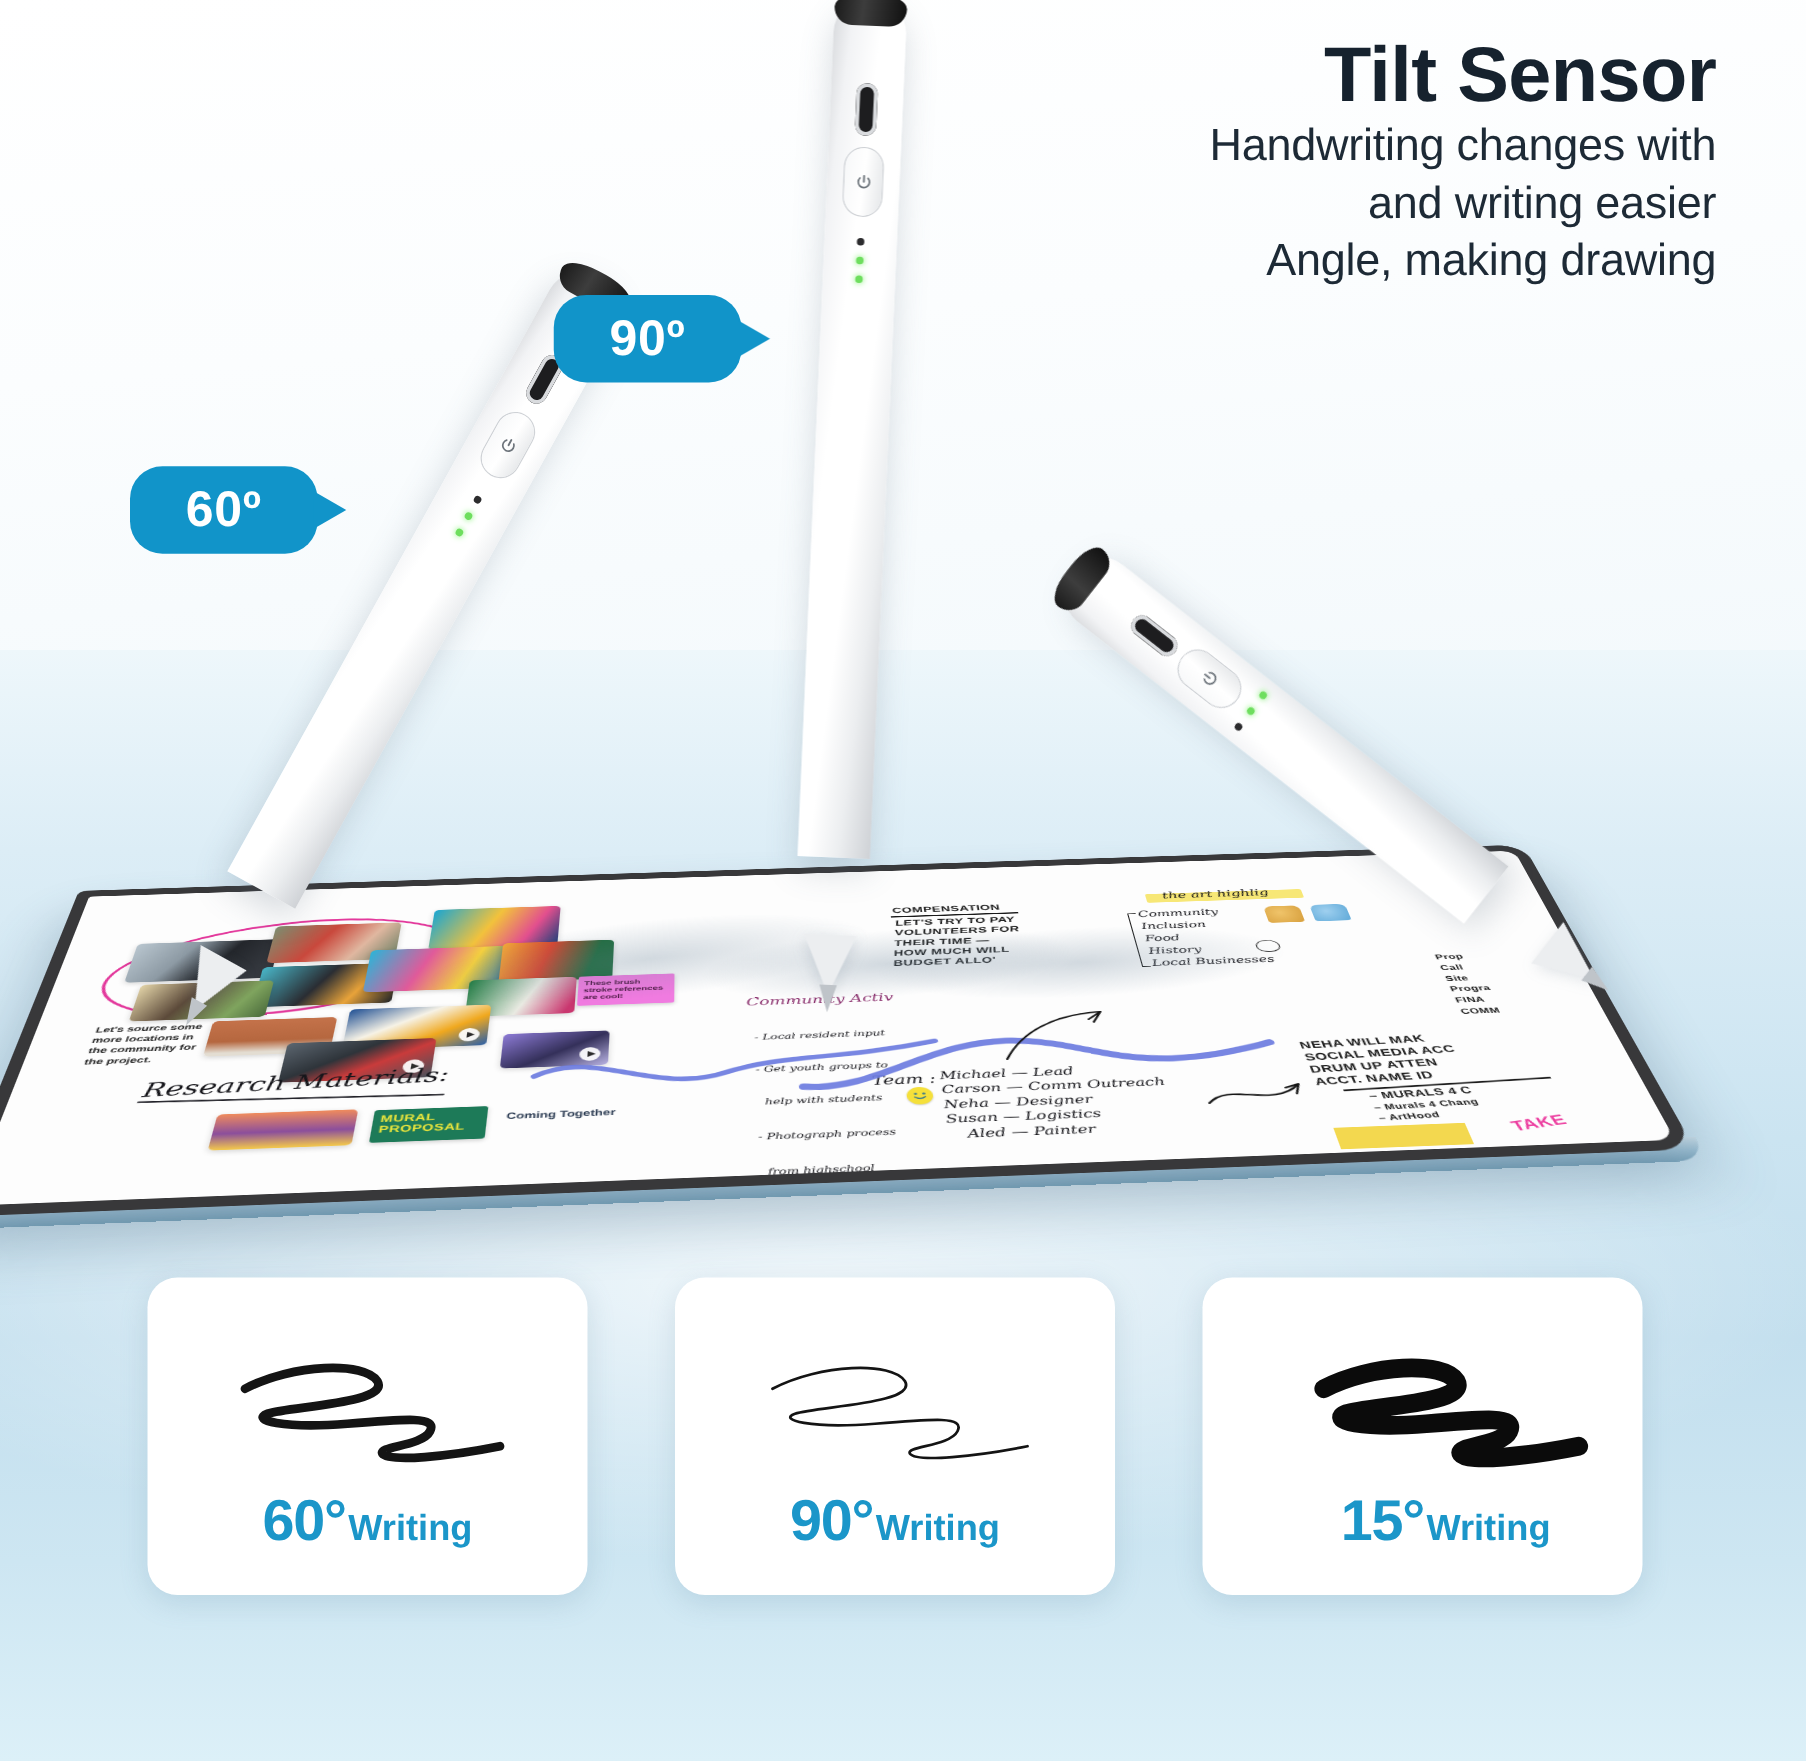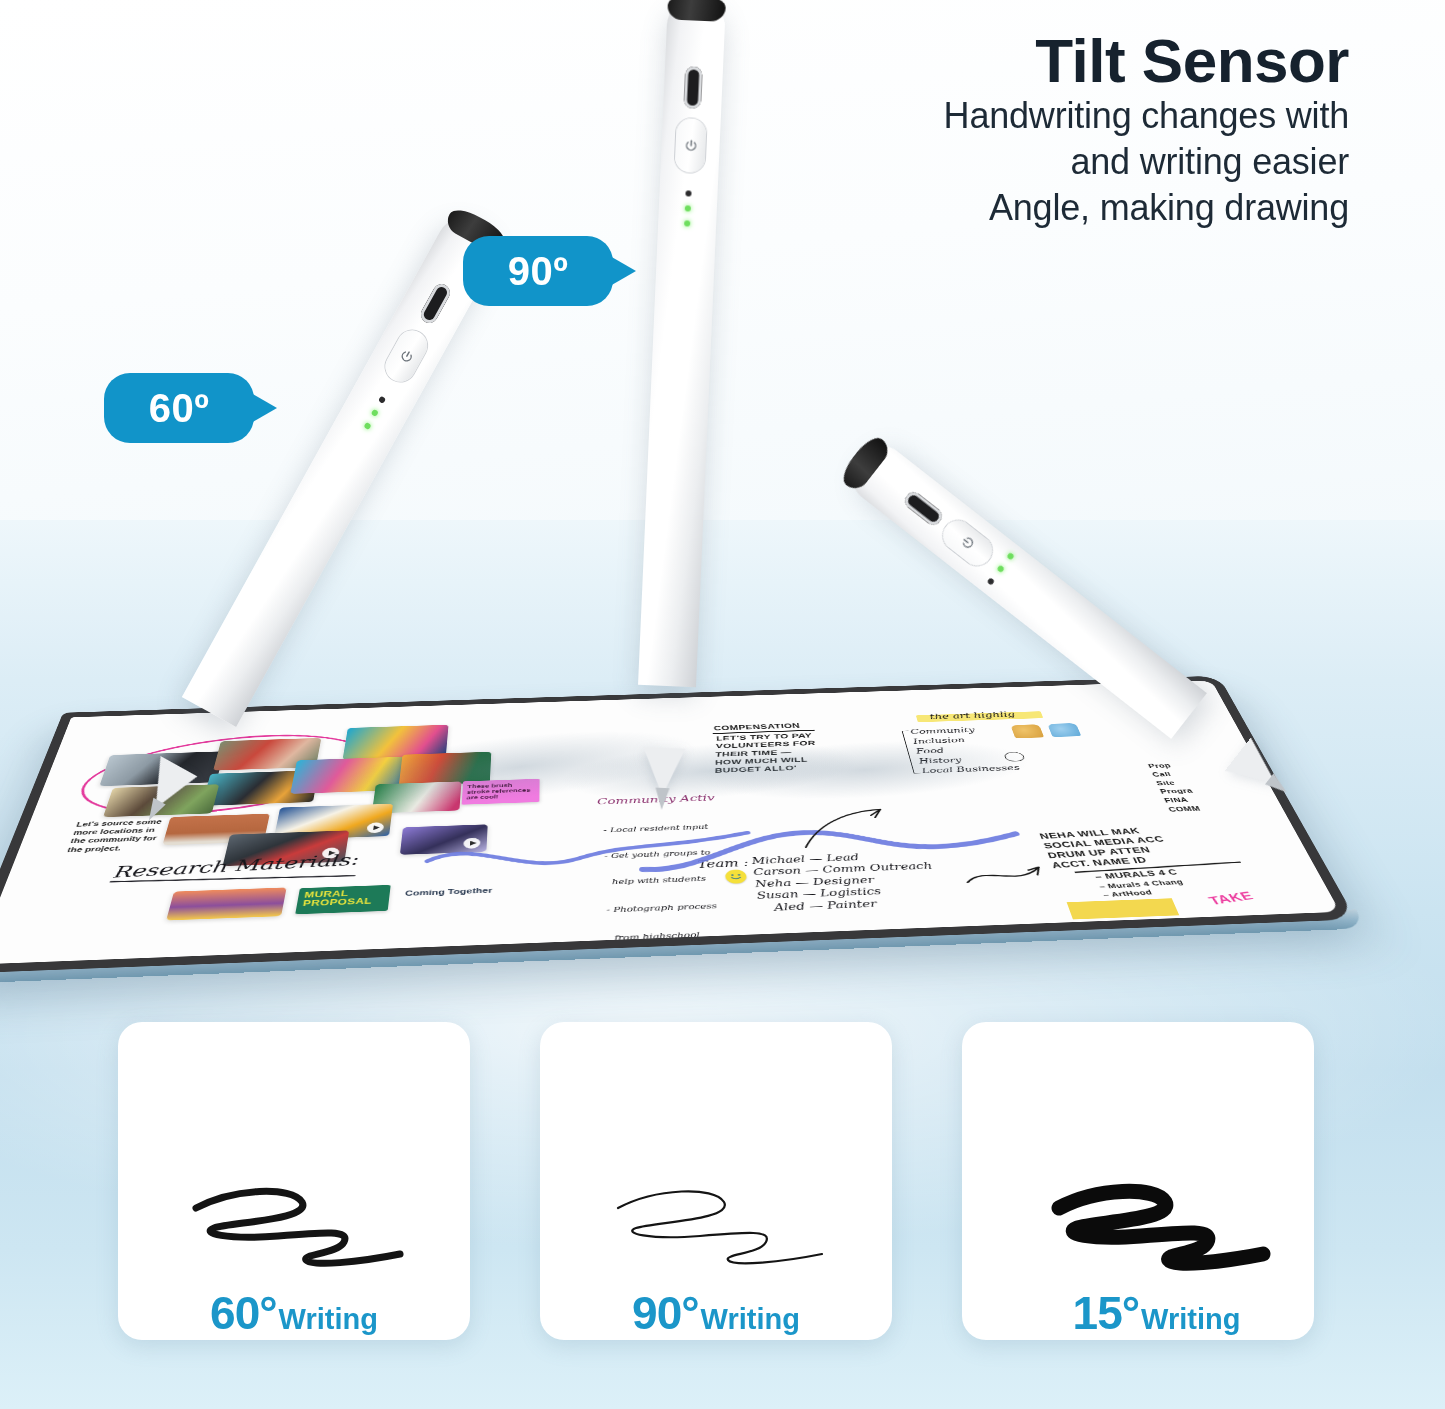--- a/index.html
+++ b/index.html
@@ -20,21 +20,21 @@
     position:absolute; left:0; top:520px; width:1445px; height:889px;
     background:linear-gradient(180deg,#eef7fb 0%,#dcedf6 18%,#cbe4f1 44%,#c3dfee 62%,#cde6f2 82%,#dcf0f8 100%);
   }
   .bg-glow {
     position:absolute; left:-120px; top:860px; width:1700px; height:420px;
     background:radial-gradient(ellipse at 45% 40%, rgba(255,255,255,.75) 0%, rgba(255,255,255,0) 62%);
   }
 
   
   .headline-block {
-    position:absolute; right:96px; top:28px; width:600px; text-align:right;
+    position:absolute; right:72px; top:28px; width:600px; text-align:right;
   }
   .headline {
     font-size:62px; font-weight:bold; color:#16222e;
     letter-spacing:-.5px; line-height:1.05;
   }
   .subhead {
     font-size:36px; color:#1d2a36; line-height:1.28;
     letter-spacing:-.2px;
   }
 
@@ -45,21 +45,21 @@
     display:flex; align-items:center; justify-content:center;
     letter-spacing:.5px; height:70px; z-index:40;
   }
   .badge::after {
     content:""; position:absolute; right:-23px; top:50%;
     transform:translateY(-50%);
     border-top:15px solid transparent; border-bottom:15px solid transparent;
     border-left:26px solid #1194c9;
   }
   #badge-60 { left:104px; top:373px; width:150px; }
-  #badge-90 { left:463px; top:236px; width:150px; }
+  #badge-90 { left:443px; top:236px; width:150px; }
   #badge-15 { left:925px; top:398px; width:150px; }
 
   
   .pen { position:absolute; transform-origin:50% 100%; z-index:30; }
   .pen .barrel {
     position:relative; width:100%; height:100%;
     background:linear-gradient(95deg,#d8dadd 0%,#f2f3f5 14%,#ffffff 34%,#ffffff 58%,#eceef0 78%,#cfd2d6 100%);
     border-radius:28px 28px 0 0;
     box-shadow:0 10px 26px rgba(80,100,120,.22);
   }
@@ -165,24 +165,24 @@
     position:absolute; pointer-events:none;
   }
   .smiley {
     position:absolute; width:22px; height:22px; border-radius:50%;
     background:#f5e03a; box-shadow:0 1px 2px rgba(0,0,0,.2);
   }
 
   
   .cards { position:absolute; left:0; top:1022px; width:1445px; height:330px; z-index:45; }
   .card {
-    position:absolute; top:0; width:352px; height:318px;
+    position:absolute; top:0; width:352px; height:254px;
     background:#fff; border-radius:24px;
     box-shadow:0 6px 22px rgba(96,134,160,.20);
-    display:flex; flex-direction:column; align-items:center; justify-content:flex-end;
+    display:flex; flex-direction:column; align-items:center; justify-content:center;
   }
   #card-0 { left:118px; }
   #card-1 { left:540px; }
   #card-2 { left:962px;padding-left:37px; }
   .card .stroke-wrap { height:128px; display:flex; align-items:center; justify-content:center; }
   .card .label {
     margin-top:6px; color:#1b96c9; font-weight:bold;
     display:flex; align-items:baseline;
   }
   .card .label .deg { font-size:46px; letter-spacing:-1px; }

